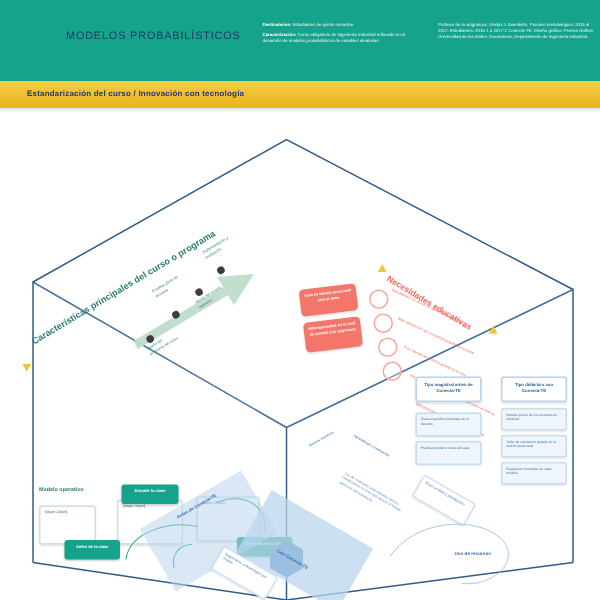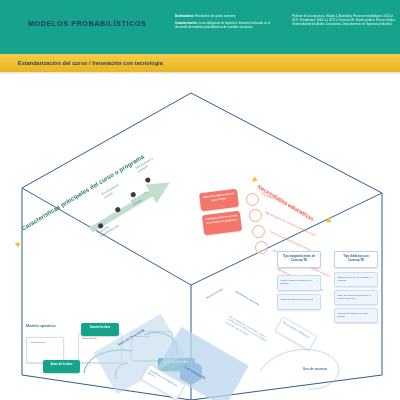--- a/index.html
+++ b/index.html
@@ -1,21 +1,21 @@
 <!DOCTYPE html>
 <html><head>
 <meta charset="utf-8">
 <style>
   html,body{margin:0;padding:0;}
   body{width:400px;height:400px;overflow:hidden;background:#ffffff;
        font-family:"Liberation Sans",sans-serif;position:relative;}
 
   
   #header{position:absolute;left:0;top:0;width:400px;height:54px;background:#16A38B;}
-  #header-title{position:absolute;left:12px;top:19px;font-size:7.2px;font-weight:bold;
+  #header-title{position:absolute;left:28px;top:19px;font-size:7.2px;font-weight:normal;
       letter-spacing:.6px;color:#1F3864;padding-left:16px;}
   .hdr-col{position:absolute;color:#EAF7F3;font-size:2.9px;line-height:1.45;}
   #hdr-col-a{left:175px;top:14px;width:105px;}
   #hdr-col-b{left:292px;top:14px;width:104px;}
   .hdr-lbl{font-weight:bold;color:#ffffff;}
   .hdr-row{margin-bottom:3px;}
 
   
   #band{position:absolute;left:0;top:54px;width:400px;height:18px;
       background:linear-gradient(180deg,#F7CB4E 0%,#EFBE2E 55%,#E8B622 100%);}

